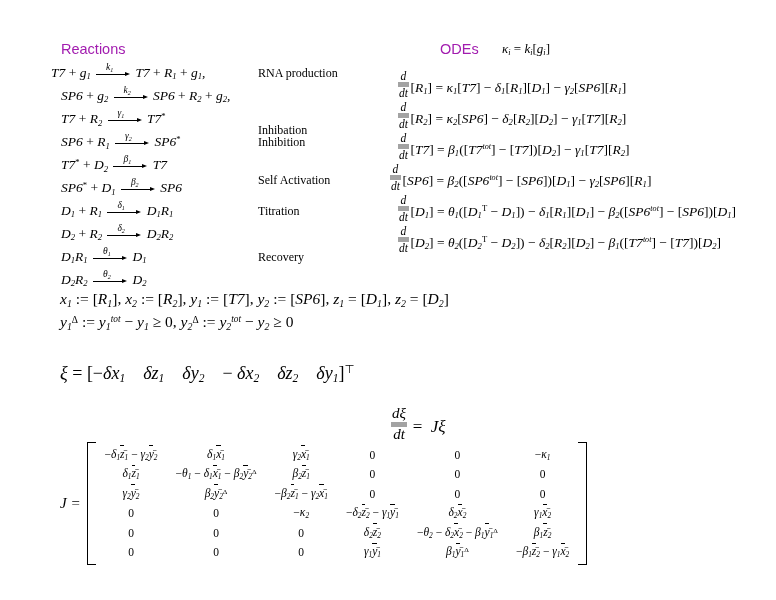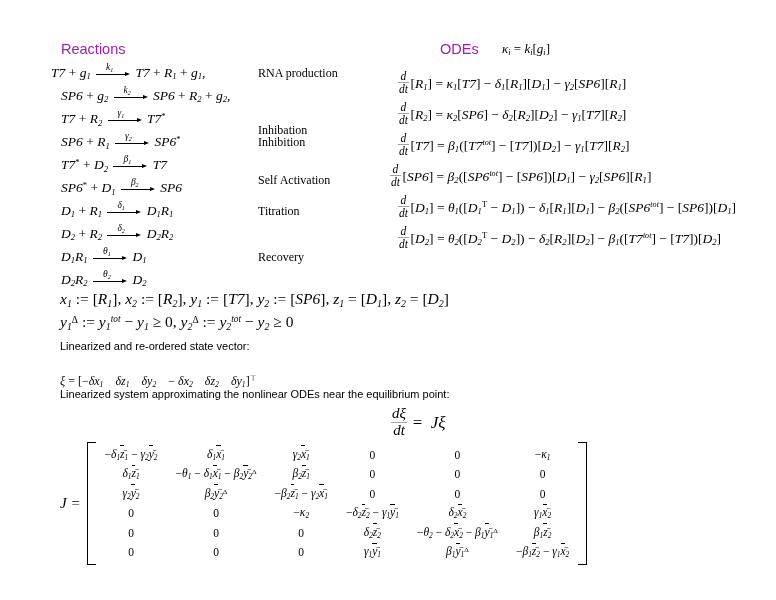--- a/index.html
+++ b/index.html
@@ -98,21 +98,21 @@
     text-align: center;
     font-family: "Liberation Serif", serif;
     font-style: italic;
     line-height: 1.06;
     margin-right: 1.5px;
   }
   .frac .num { display: block; font-size: 11.5px; padding: 0 1px; }
   .frac .den {
     display: block;
     font-size: 11.5px;
-    border-top: 1px solid #a3a3a3;
+    border-top: 5px solid #a3a3a3;
     padding: 0 1px;
   }
   .bigfrac .num, .bigfrac .den { font-size: 15px; }
   
   #matrix-block {
     position: absolute;
     left: 60px;
     top: 442px;
     display: flex;
     align-items: center;
@@ -248,27 +248,25 @@
 
 
   <div class="math" style="position:absolute;left:60px;top:290px;font-size:15.5px;">
     x<sub>1</sub> <span class="upr">:=</span> <span class="upr">[</span>R<sub>1</sub><span class="upr">],</span> x<sub>2</sub> <span class="upr">:=</span> <span class="upr">[</span>R<sub>2</sub><span class="upr">],</span> y<sub>1</sub> <span class="upr">:=</span> <span class="upr">[</span>T7<span class="upr">],</span> y<sub>2</sub> <span class="upr">:=</span> <span class="upr">[</span>SP6<span class="upr">],</span> z<sub>1</sub> <span class="upr">=</span> <span class="upr">[</span>D<sub>1</sub><span class="upr">],</span> z<sub>2</sub> <span class="upr">=</span> <span class="upr">[</span>D<sub>2</sub><span class="upr">]</span>
   </div>
 
   <div class="math" style="position:absolute;left:60px;top:313px;font-size:15.5px;">
     y<sub>1</sub><span class="delta-sup">Δ</span> <span class="upr">:=</span> y<sub>1</sub><span class="tot">tot</span> <span class="upr">−</span> y<sub>1</sub> <span class="upr">≥</span> <span class="upr">0,</span> y<sub>2</sub><span class="delta-sup">Δ</span> <span class="upr">:=</span> y<sub>2</sub><span class="tot">tot</span> <span class="upr">−</span> y<sub>2</sub> <span class="upr">≥</span> <span class="upr">0</span>
   </div>
 
-  <div class="caption" style="position:absolute;left:60px;top:340px;">Linearized and re-ordered state vector:</div>
-
-  <div class="math" style="position:absolute;left:60px;top:374px;font-size:12px;">
+
+  <div class="math" style="position:absolute;left:60px;top:362px;font-size:18px;">
     ξ <span class="upr">=</span> <span class="upr">[−</span>δx<sub>1</sub> &nbsp;&nbsp;&nbsp;δz<sub>1</sub> &nbsp;&nbsp;&nbsp;δy<sub>2</sub> &nbsp;&nbsp;&nbsp;<span class="upr">−</span> δx<sub>2</sub> &nbsp;&nbsp;&nbsp;δz<sub>2</sub> &nbsp;&nbsp;&nbsp;δy<sub>1</sub><span class="upr">]</span><sup class="upr">⊤</sup>
   </div>
 
-  <div class="caption" style="position:absolute;left:60px;top:388px;">Linearized system approximating the nonlinear ODEs near the equilibrium point:</div>
 
   <div class="math" style="position:absolute;left:391px;top:406px;font-size:17px;">
     <span class="frac bigfrac"><span class="num">dξ</span><span class="den">dt</span></span> <span class="upr">=</span> &nbsp;Jξ
   </div>
 
   <div id="matrix-block">
     <span class="jlabel">J =</span>
     <span class="bracket left"></span>
     <table class="matrix">
       <tbody>

